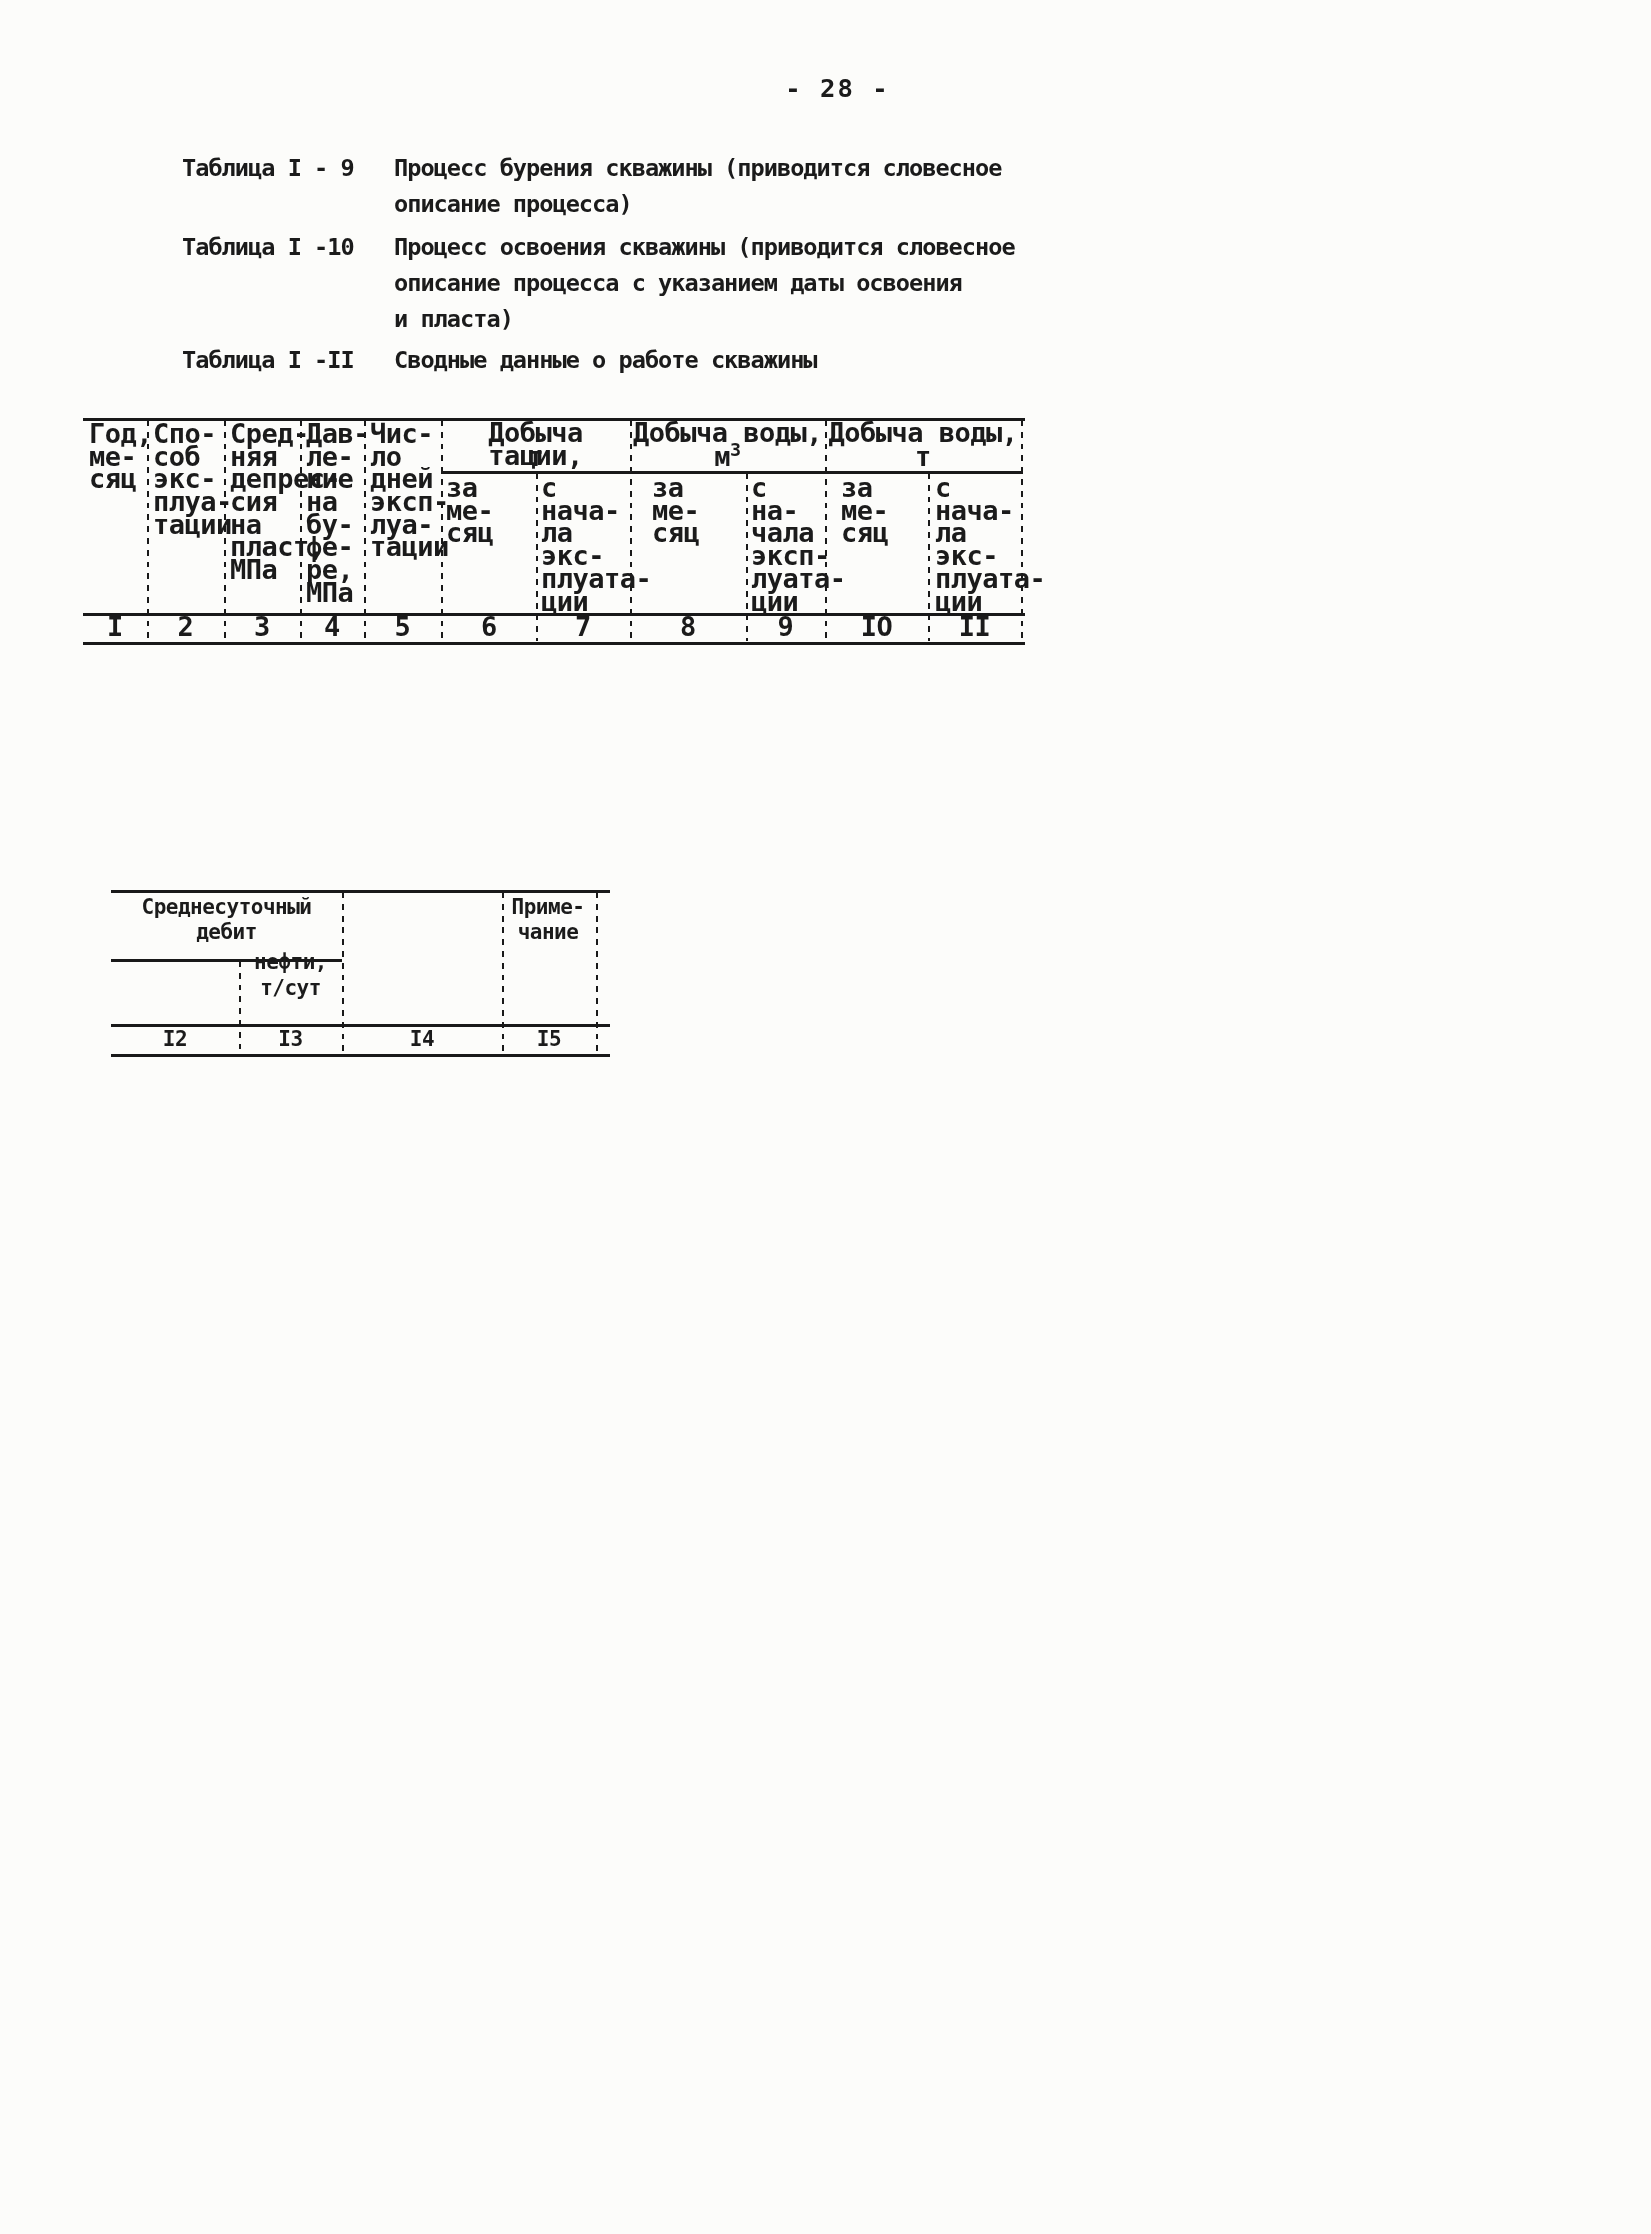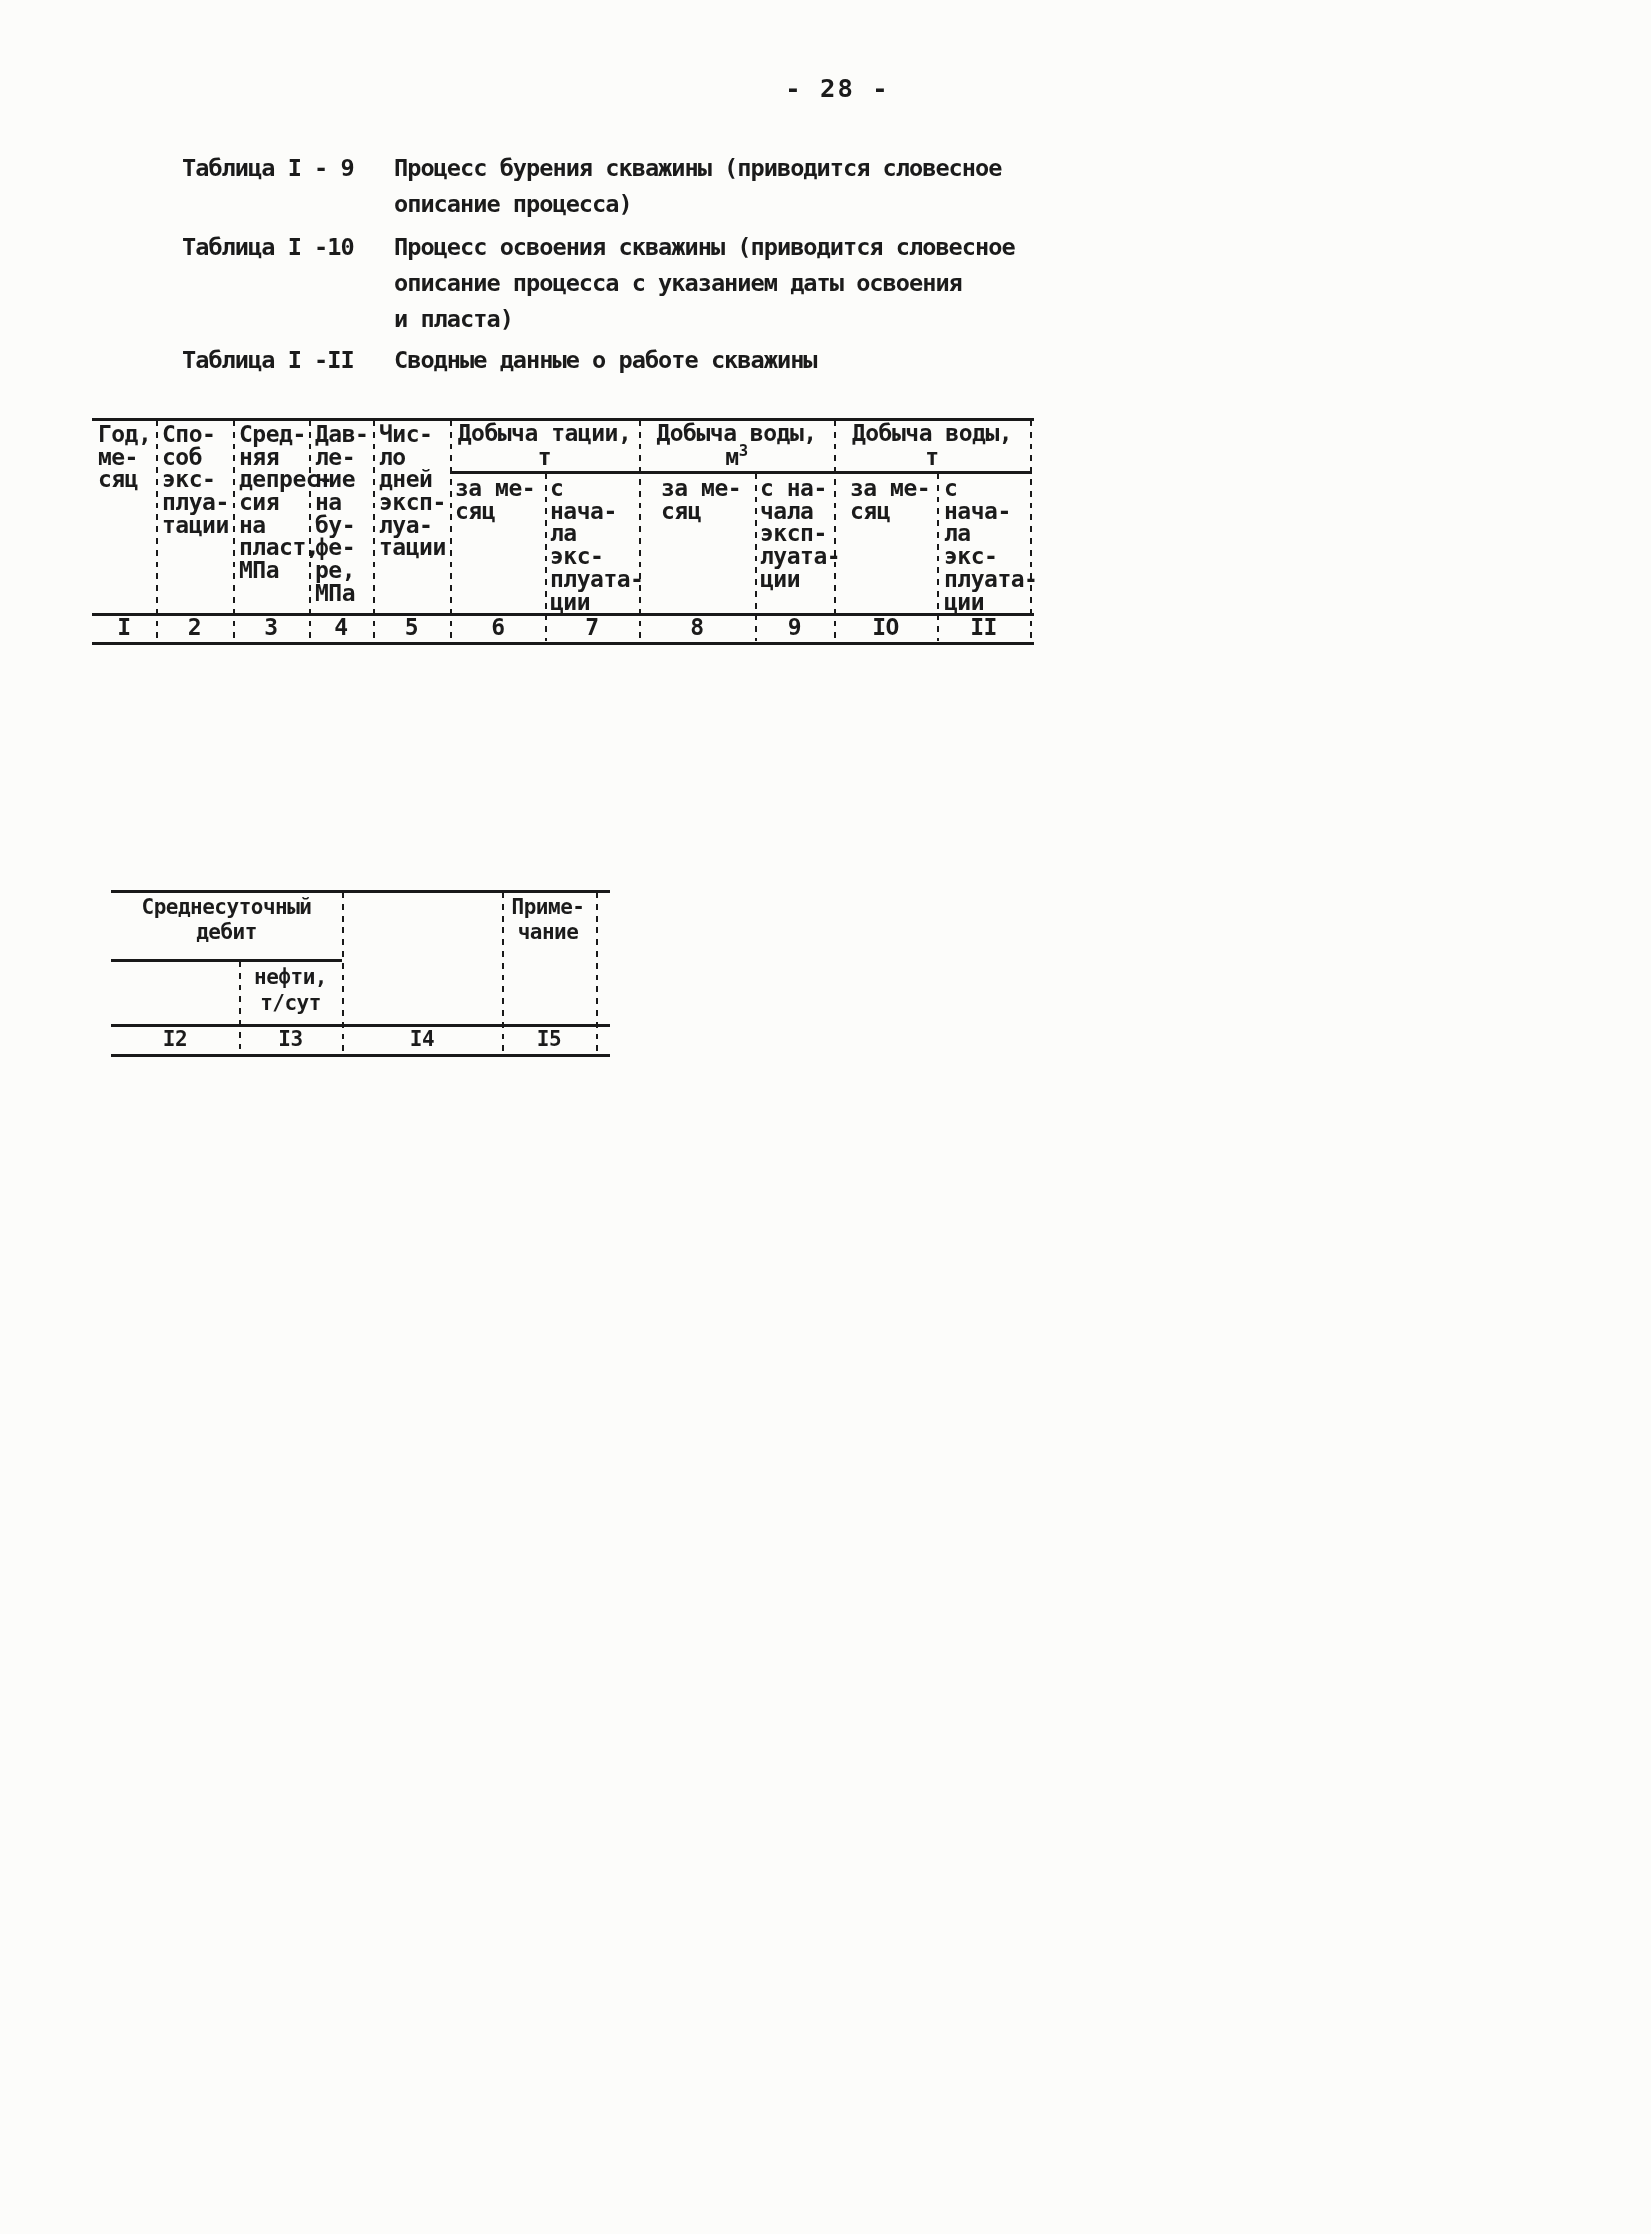--- a/index.html
+++ b/index.html
@@ -18,22 +18,22 @@
   .toc-label{position:absolute;left:182px;top:0;white-space:pre;}
   .toc-desc{position:absolute;left:394px;top:0;white-space:pre-line;}
 
   
   .hl{position:absolute;height:3px;background:#191919;}
   .vl{position:absolute;width:2px;
       background-image:repeating-linear-gradient(to bottom,#191919 0 5.9px,transparent 5.9px 11.8px);}
   .cell{position:absolute;white-space:pre-line;}
   sup{font-size:0.68em;line-height:0;}
 
-  .t1{position:absolute;left:92px;top:418px;width:942px;height:229px;
-      font-size:23px;line-height:22.7px;letter-spacing:-0.5px;}
+  .t1{position:absolute;left:83px;top:418px;width:942px;height:229px;
+      font-size:27px;line-height:22.7px;letter-spacing:-0.5px;}
   .t2{position:absolute;left:111px;top:890px;width:504px;height:169px;
       font-size:21px;line-height:25.6px;letter-spacing:-0.5px;}
   .t2 .num{line-height:22.7px;}
 </style>
 </head>
 <body>
 
 <div>
 
   <div class="page-number">- 28 -</div>
@@ -160,21 +160,21 @@
     <div class="vl" style="left:485px;top:2px;height:162px"></div>
 
     <div class="cell center" style="left:0;top:4.9px;width:231px">Среднесуточный
 дебит</div>
 
 
     <div class="cell center" style="left:391px;top:4.9px;width:92px">Приме-
 чание</div>
 
 
-    <div class="cell center" style="left:128px;top:75px;width:103px">нефти,
+    <div class="cell center" style="left:128px;top:60px;width:103px">нефти,
 т/сут</div>
 
     <div class="cell center num" style="left:0;top:138px;width:128px">I2</div>
     <div class="cell center num" style="left:128px;top:138px;width:103px">I3</div>
     <div class="cell center num" style="left:231px;top:138px;width:160px">I4</div>
     <div class="cell center num" style="left:391px;top:138px;width:94px">I5</div>
   </div>
 
 </div>
 

